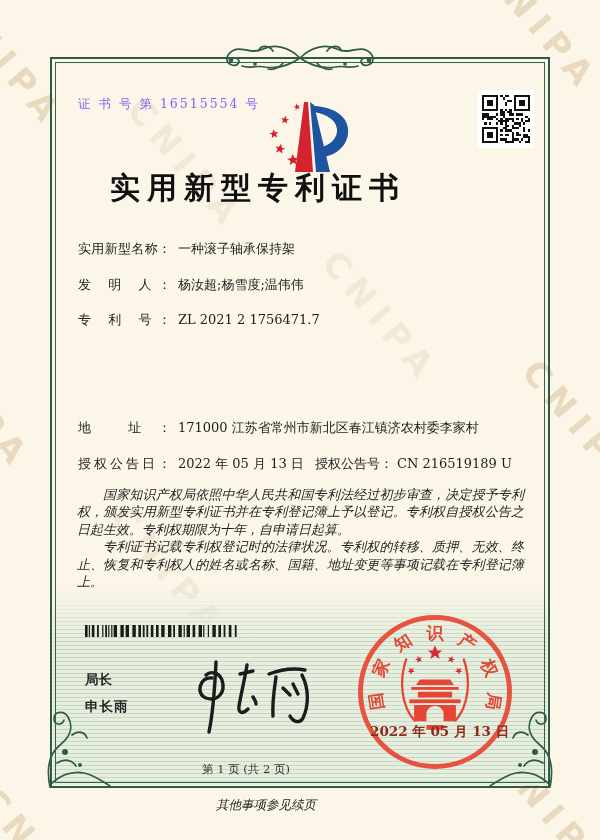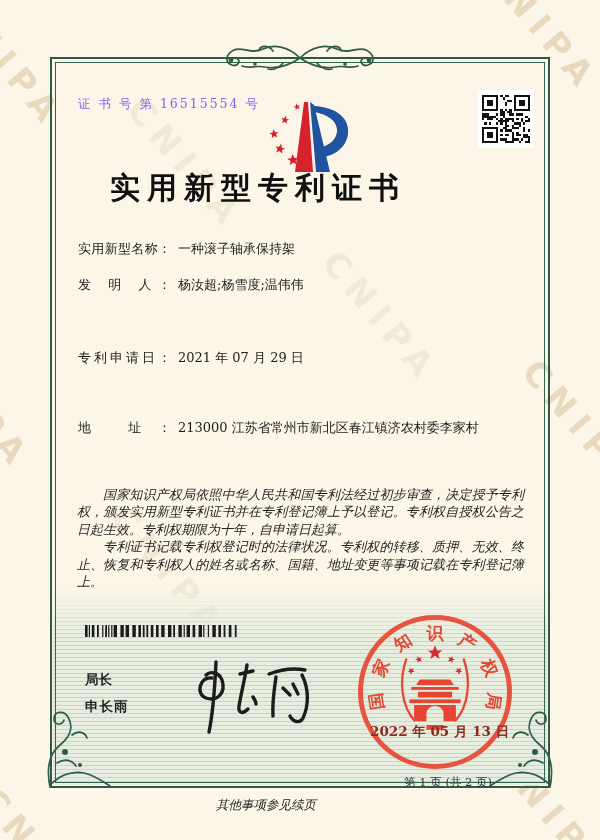--- a/index.html
+++ b/index.html
@@ -53,21 +53,21 @@
   .sig{position:absolute;left:182px;top:650px;width:140px;height:92px;z-index:3;}
 
   .seal{position:absolute;left:358px;top:615px;width:154px;height:154px;z-index:5;opacity:.95;}
   .seal-ring{position:absolute;inset:0;border:5px solid rgba(230,62,42,.92);border-radius:50%;box-sizing:border-box;}
   .seal-char{position:absolute;left:50%;top:50%;font-size:17px;font-weight:bold;
              color:rgba(227,55,36,.96);font-family:"DejaVu Serif","Liberation Serif",serif;}
   .emblem{position:absolute;left:50%;top:24px;transform:translateX(-50%);}
   .seal-date{position:absolute;left:370px;top:723px;width:136px;text-align:center;z-index:6;
              font-size:13.5px;font-weight:600;color:#8e2a1e;white-space:nowrap;}
 
-  .page-num{position:absolute;left:0;width:492px;top:762px;text-align:right;font-size:11.5px;color:#333;z-index:3;margin-top:13px;}
+  .page-num{position:absolute;left:0;width:492px;top:762px;text-align:center;font-size:11.5px;color:#333;z-index:3;}
   .cont-note{position:absolute;left:0;width:532px;top:797px;text-align:center;font-size:12.5px;
              font-style:italic;color:#1e1e1e;z-index:3;}
 </style>
 </head>
 <body>
 
 <div class="page">
 
   <span class="wm" style="left:-30px;top:-12px;">CNIPA</span>
   <span class="wm" style="left:505px;top:-48px;">CNIPA</span>
@@ -259,25 +259,31 @@
   </div>
 
   <div class="doc-title">实用新型专利证书</div>
 
   <div class="row" style="top:240px">
     <span class="flabel">实用新型名称：</span><span class="fvalue">一种滚子轴承保持架</span>
   </div>
   <div class="row" style="top:276px">
     <span class="flabel">发 明 人：</span><span class="fvalue">杨汝超;杨雪度;温伟伟</span>
   </div>
-  <div class="row" style="top:349px">
-    <span class="flabel">专利申请日：</span><span class="fvalue">2021 年 07 月 29 日</span>
+  <div class="row" style="top:311px">
+    <span class="flabel">专 利 号：</span><span class="fvalue">ZL 2021 2 1756471.7</span>
   </div>
   <div class="row" style="top:419px">
-    <span class="flabel">地 址：</span><span class="fvalue">213000 江苏省常州市新北区春江镇济农村委李家村</span>
+    <span class="flabel">地 址：</span><span class="fvalue">171000 江苏省常州市新北区春江镇济农村委李家村</span>
+  </div>
+  <div class="row" style="top:455px">
+    <span class="flabel">授权公告日：</span><span class="fvalue">2022 年 05 月 13 日</span>
+    <span class="pair2">
+      <span>授权公告号：</span><span class="fvalue">CN 216519189 U</span>
+    </span>
   </div>
 
   <div class="paras">
     <p>国家知识产权局依照中华人民共和国专利法经过初步审查，决定授予专利权，颁发实用新型专利证书并在专利登记簿上予以登记。专利权自授权公告之日起生效。专利权期限为十年，自申请日起算。</p>
     <p>专利证书记载专利权登记时的法律状况。专利权的转移、质押、无效、终止、恢复和专利权人的姓名或名称、国籍、地址变更等事项记载在专利登记簿上。</p>
   </div>
 
   <svg id="barcode" class="barcode" width="154" height="12" viewBox="0 0 154 12">
       <rect x="0" y="0" width="2.6" height="12" fill="#1b1b1b"></rect>
       <rect x="3.8" y="0" width="1.2" height="12" fill="#1b1b1b"></rect>

